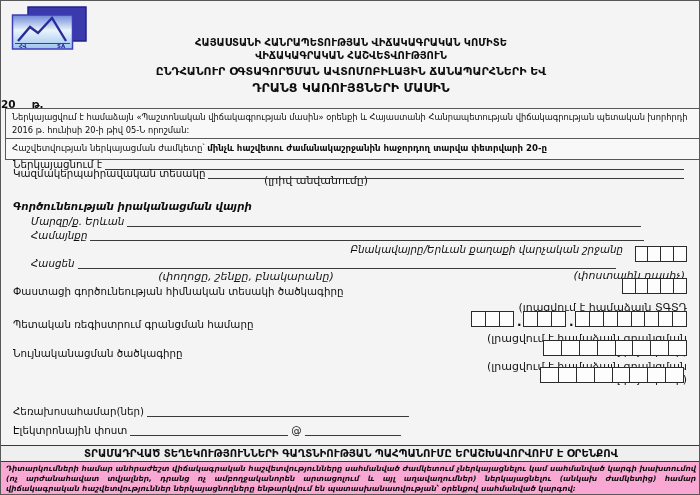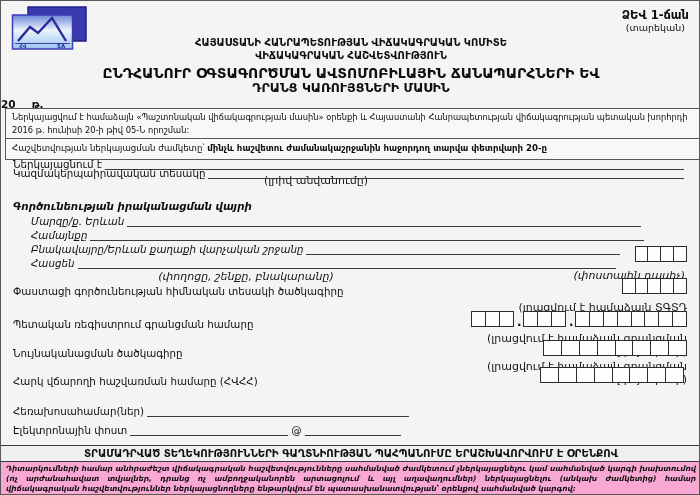--- a/index.html
+++ b/index.html
@@ -10,21 +10,21 @@
 
   .logo { position:absolute; left:10px; top:5px; }
 
   .form-code-block { position:absolute; right:10px; top:7px; text-align:center; }
   .form-code-block .code { font-weight:bold; font-size:11.5px; }
   .form-code-block .period { font-size:9.5px; }
 
   .center-line { position:absolute; left:0; width:700px; text-align:center; font-weight:bold; }
   .org1 { top:36px; font-size:10px; }
   .org2 { top:49px; font-size:10px; }
-  .title1 { top:64px; font-size:14px; }
+  .title1 { top:64px; font-size:11px; }
   .title2 { top:79px; font-size:12.5px; }
 
   .year { position:absolute; top:97px; left:0; width:700px; 
           font-size:10.5px; font-weight:bold; }
   .year .gap { display:inline-block; width:16px; }
 
   .notice { position:absolute; left:4px; width:700px; border:1px solid #58585a;
             background:#f8f8f8; padding:2px 6px; }
   .notice1 { top:107px; height:31px; font-size:8.3px; line-height:1.55; }
   .notice2 { top:137px; height:22px; font-size:8.6px; padding-top:4px; }
@@ -73,24 +73,20 @@
       </linearGradient>
     </defs>
     <rect x="17" y="1" width="58" height="34" fill="#3a3aad" stroke="#22228a" stroke-width="1.5"></rect>
     <rect x="1.5" y="9" width="60" height="34" fill="url(#lg)" stroke="#3d3db8" stroke-width="1.5"></rect>
     <polyline points="7,35 19,21 27,27 41,12 55,35" fill="none" stroke="#2a2a9a" stroke-width="2.4"></polyline>
     <line x1="4" y1="37.5" x2="59" y2="37.5" stroke="#2a2a9a" stroke-width="0.9"></line>
     <text x="8" y="42" font-size="5.5" fill="#2a2a9a" font-weight="bold">ՀՎ</text>
     <text x="46" y="42" font-size="5.5" fill="#2a2a9a" font-weight="bold">SA</text>
   </svg>
 
-  <div class="form-code-block">
-    <div class="code">ՁԵՎ 1-ճան</div>
-    <div class="period">(տարեկան)</div>
-  </div>
 
   <div class="center-line org2">ՎԻՃԱԿԱԳՐԱԿԱՆ ՀԱՇՎԵՏՎՈՒԹՅՈՒՆ</div>
   <div class="center-line org1">ՀԱՅԱՍՏԱՆԻ ՀԱՆՐԱՊԵՏՈՒԹՅԱՆ ՎԻՃԱԿԱԳՐԱԿԱՆ ԿՈՄԻՏԵ</div>
   <div class="center-line title1">ԸՆԴՀԱՆՈՒՐ ՕԳՏԱԳՈՐԾՄԱՆ ԱՎՏՈՄՈԲԻԼԱՅԻՆ ՃԱՆԱՊԱՐՀՆԵՐԻ ԵՎ</div>
   <div class="center-line title2">ԴՐԱՆՑ ԿԱՌՈՒՅՑՆԵՐԻ ՄԱՍԻՆ</div>
 
   <div class="year">
     <span>20</span><span class="gap"></span><span>թ.</span>
   </div>
 
@@ -117,21 +113,21 @@
   <div class="row indent it" style="top:214px; right:55px;">
     <span class="lbl">Մարզը/ք. Երևան</span>
     <span class="fill"></span>
   </div>
 
   <div class="row indent it" style="top:228px; right:52px;">
     <span class="lbl">Համայնքը</span>
     <span class="fill"></span>
   </div>
 
-  <div class="row indent it" style="top:242px; right:76px;">
+  <div class="row indent it" style="top:242px; right:76px;flex-direction:column;">
     <span class="lbl">Բնակավայրը/Երևան քաղաքի վարչական շրջանը</span>
     <span class="fill"></span>
   </div>
 
   <div class="row indent it" style="top:256px; right:80px;">
     <span class="lbl">Հասցեն</span>
     <span class="fill"></span>
   </div>
   <div class="hint center it" style="top:269px; left:150px; width:190px;">(փողոցը, շենքը, բնակարանը)</div>
 
@@ -198,23 +194,20 @@
         <span class="cell"></span>
         <span class="cell"></span>
         <span class="cell"></span>
         <span class="cell"></span>
         <span class="cell"></span>
         <span class="cell"></span>
       </span>
   </div>
   <div class="hint right" style="top:359px; right:12px; width:240px;">(լրացվում է համաձայն գրանցման վկայականի)</div>
 
-  <div class="row" style="top:374px;">
-    <span class="lbl">Հարկ վճարողի հաշվառման համարը (ՀՎՀՀ)</span>
-  </div>
   <div class="cells w19" style="top:366px; right:15px;">
     <span class="cellset">
         <span class="cell"></span>
         <span class="cell"></span>
         <span class="cell"></span>
         <span class="cell"></span>
         <span class="cell"></span>
         <span class="cell"></span>
         <span class="cell"></span>
         <span class="cell"></span>

